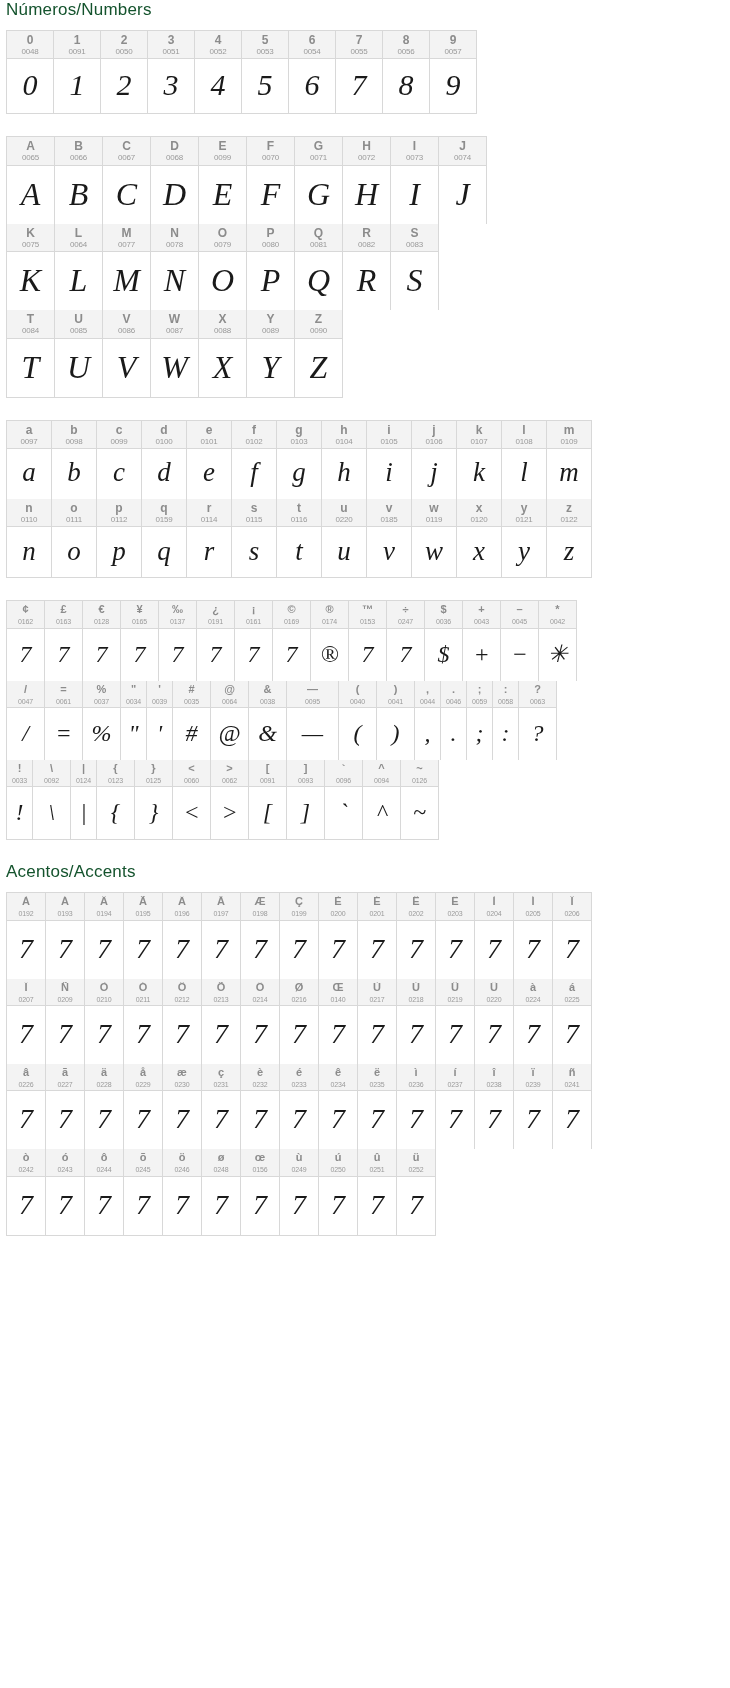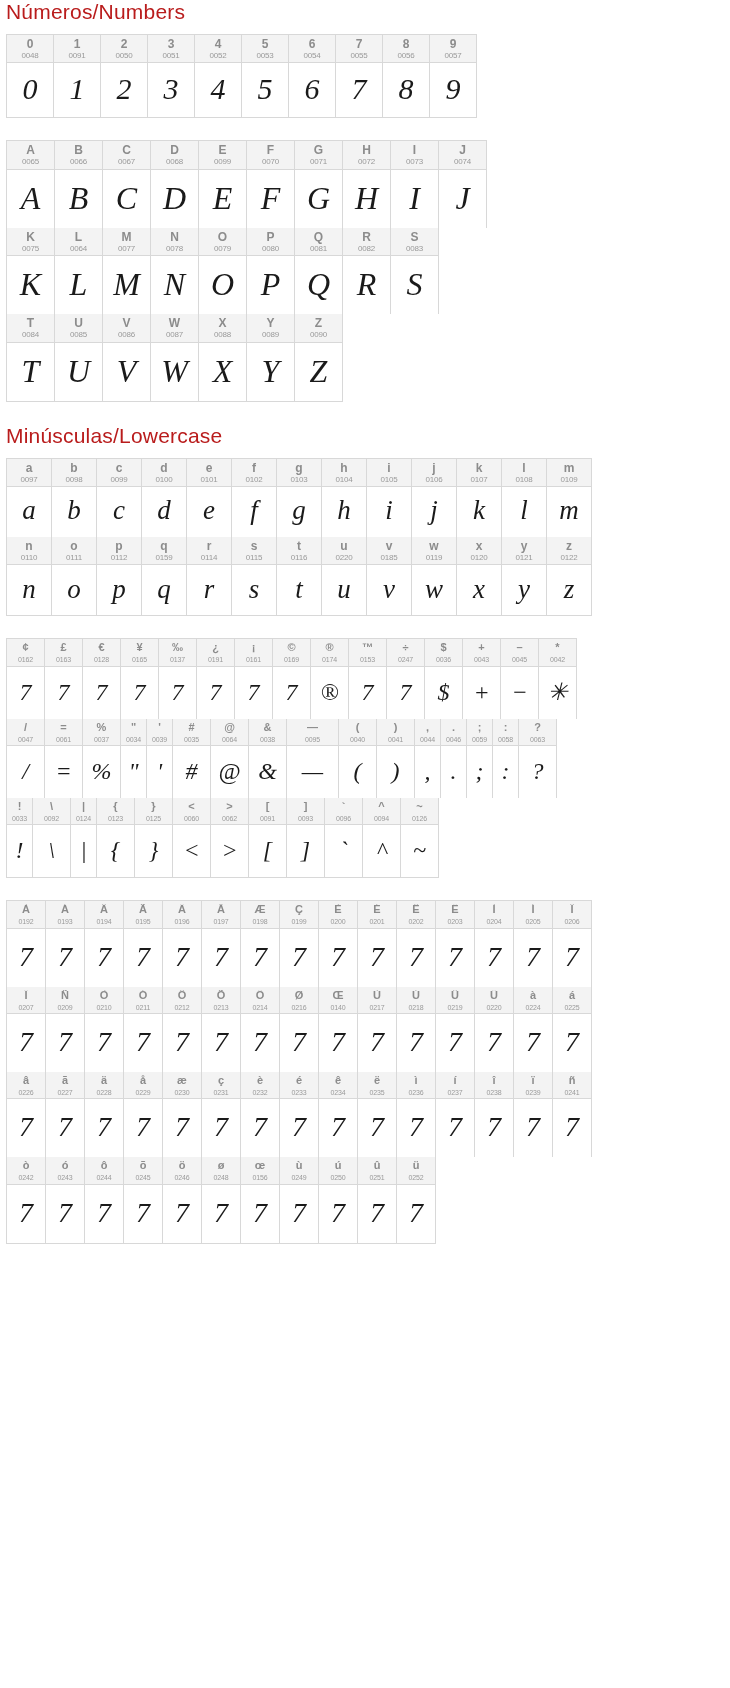--- a/index.html
+++ b/index.html
@@ -15,22 +15,22 @@
     position: relative;
     color: #333333;
   }
   .page {
     padding: 0 0 20px 0;
   }
   .section {
     margin: 0 0 22px 0;
   }
   .section-title {
-    font-size: 21px;
-    color: #b91c1c;
+    font-size: 17px;
+    color: #14532d;
     font-weight: normal;
     margin: 0 0 10px 6px;
     letter-spacing: 0.2px;
   }
   .grid-block {
     margin-left: 6px;
   }
   .row {
     display: flex;
     flex-wrap: nowrap;
@@ -453,21 +453,20 @@
                 <span class="code">0090</span>
               </div>
               <div class="glyph">
                 <span>Z</span>
               </div>
             </div>
           </div>
         </div>
       </div>
       <div class="section">
-        <div class="section-title">Minúsculas/Lowercase</div>
         <div class="grid-block lower">
           <div class="row">
             <div class="cell">
               <div class="head">
                 <span class="ch">a</span>
                 <span class="code">0097</span>
               </div>
               <div class="glyph">
                 <span>a</span>
               </div>
@@ -1093,20 +1092,21 @@
                 <span class="code">0126</span>
               </div>
               <div class="glyph">
                 <span>~</span>
               </div>
             </div>
           </div>
         </div>
       </div>
       <div class="section">
+        <div class="section-title">Acentos/Accents</div>
         <div class="grid-block acc">
           <div class="row">
             <div class="cell">
               <div class="head">
                 <span class="ch">À</span>
                 <span class="code">0192</span>
               </div>
               <div class="glyph">
                 <span>7</span>
               </div>

